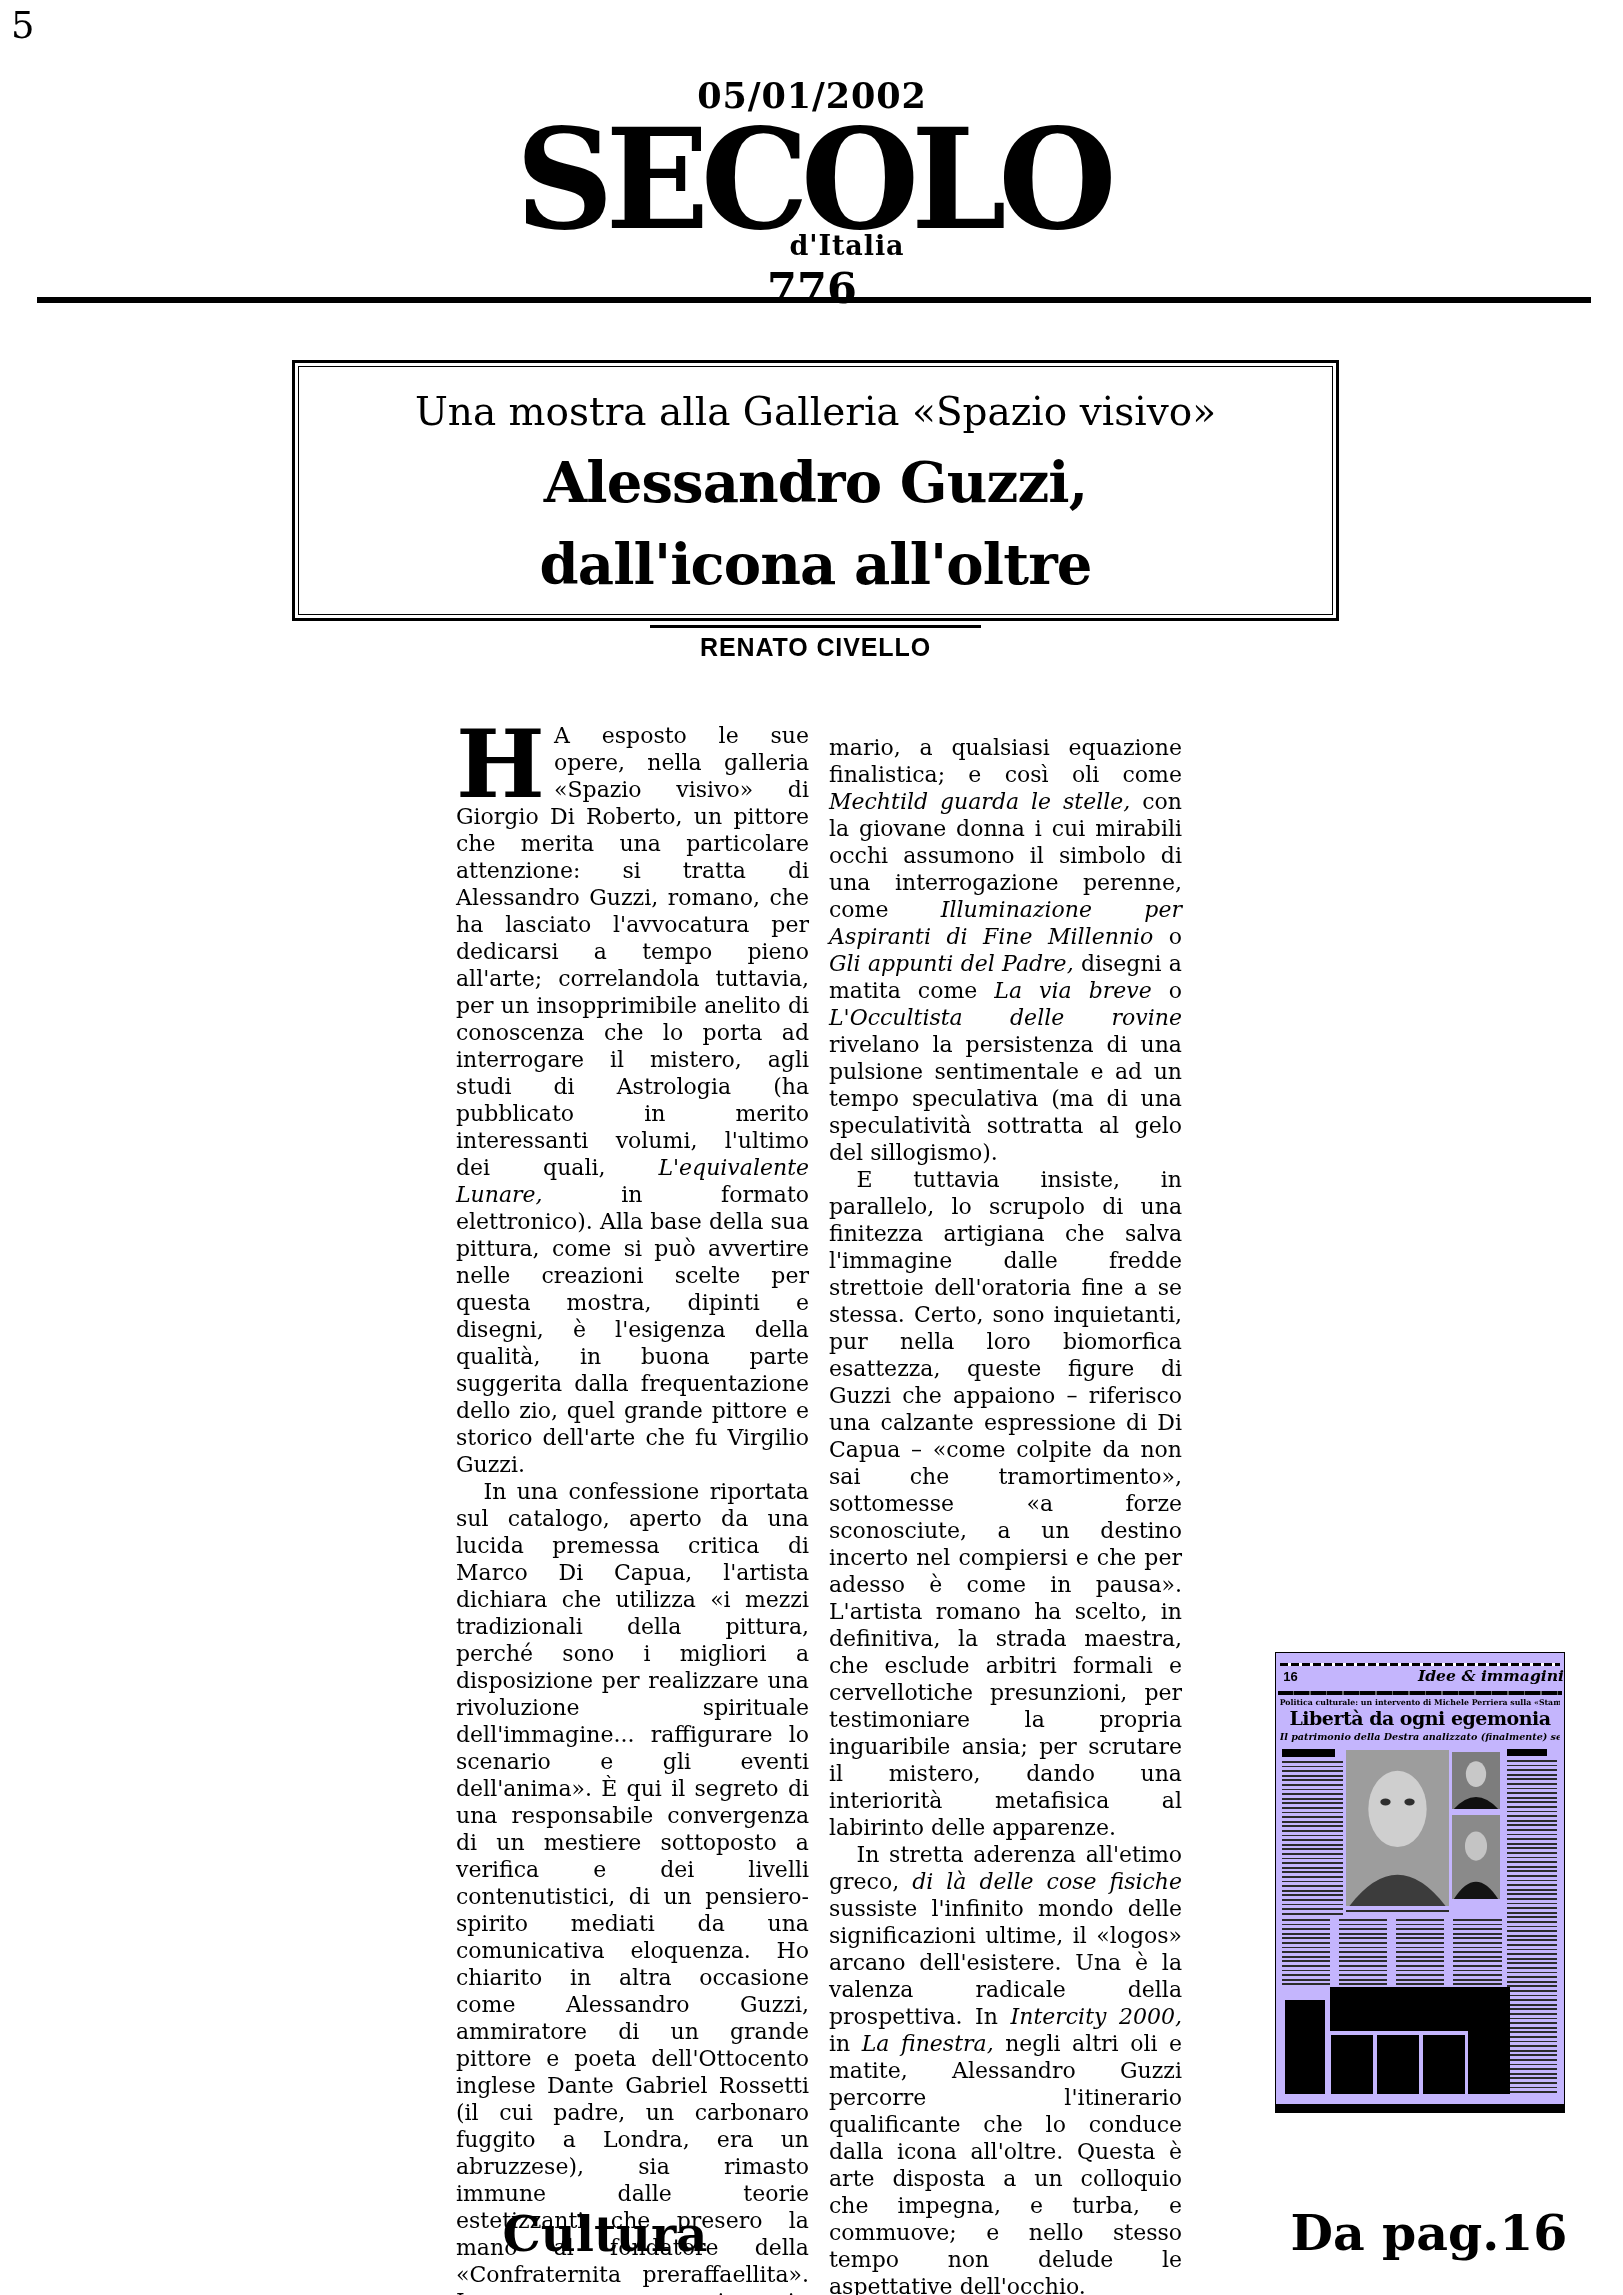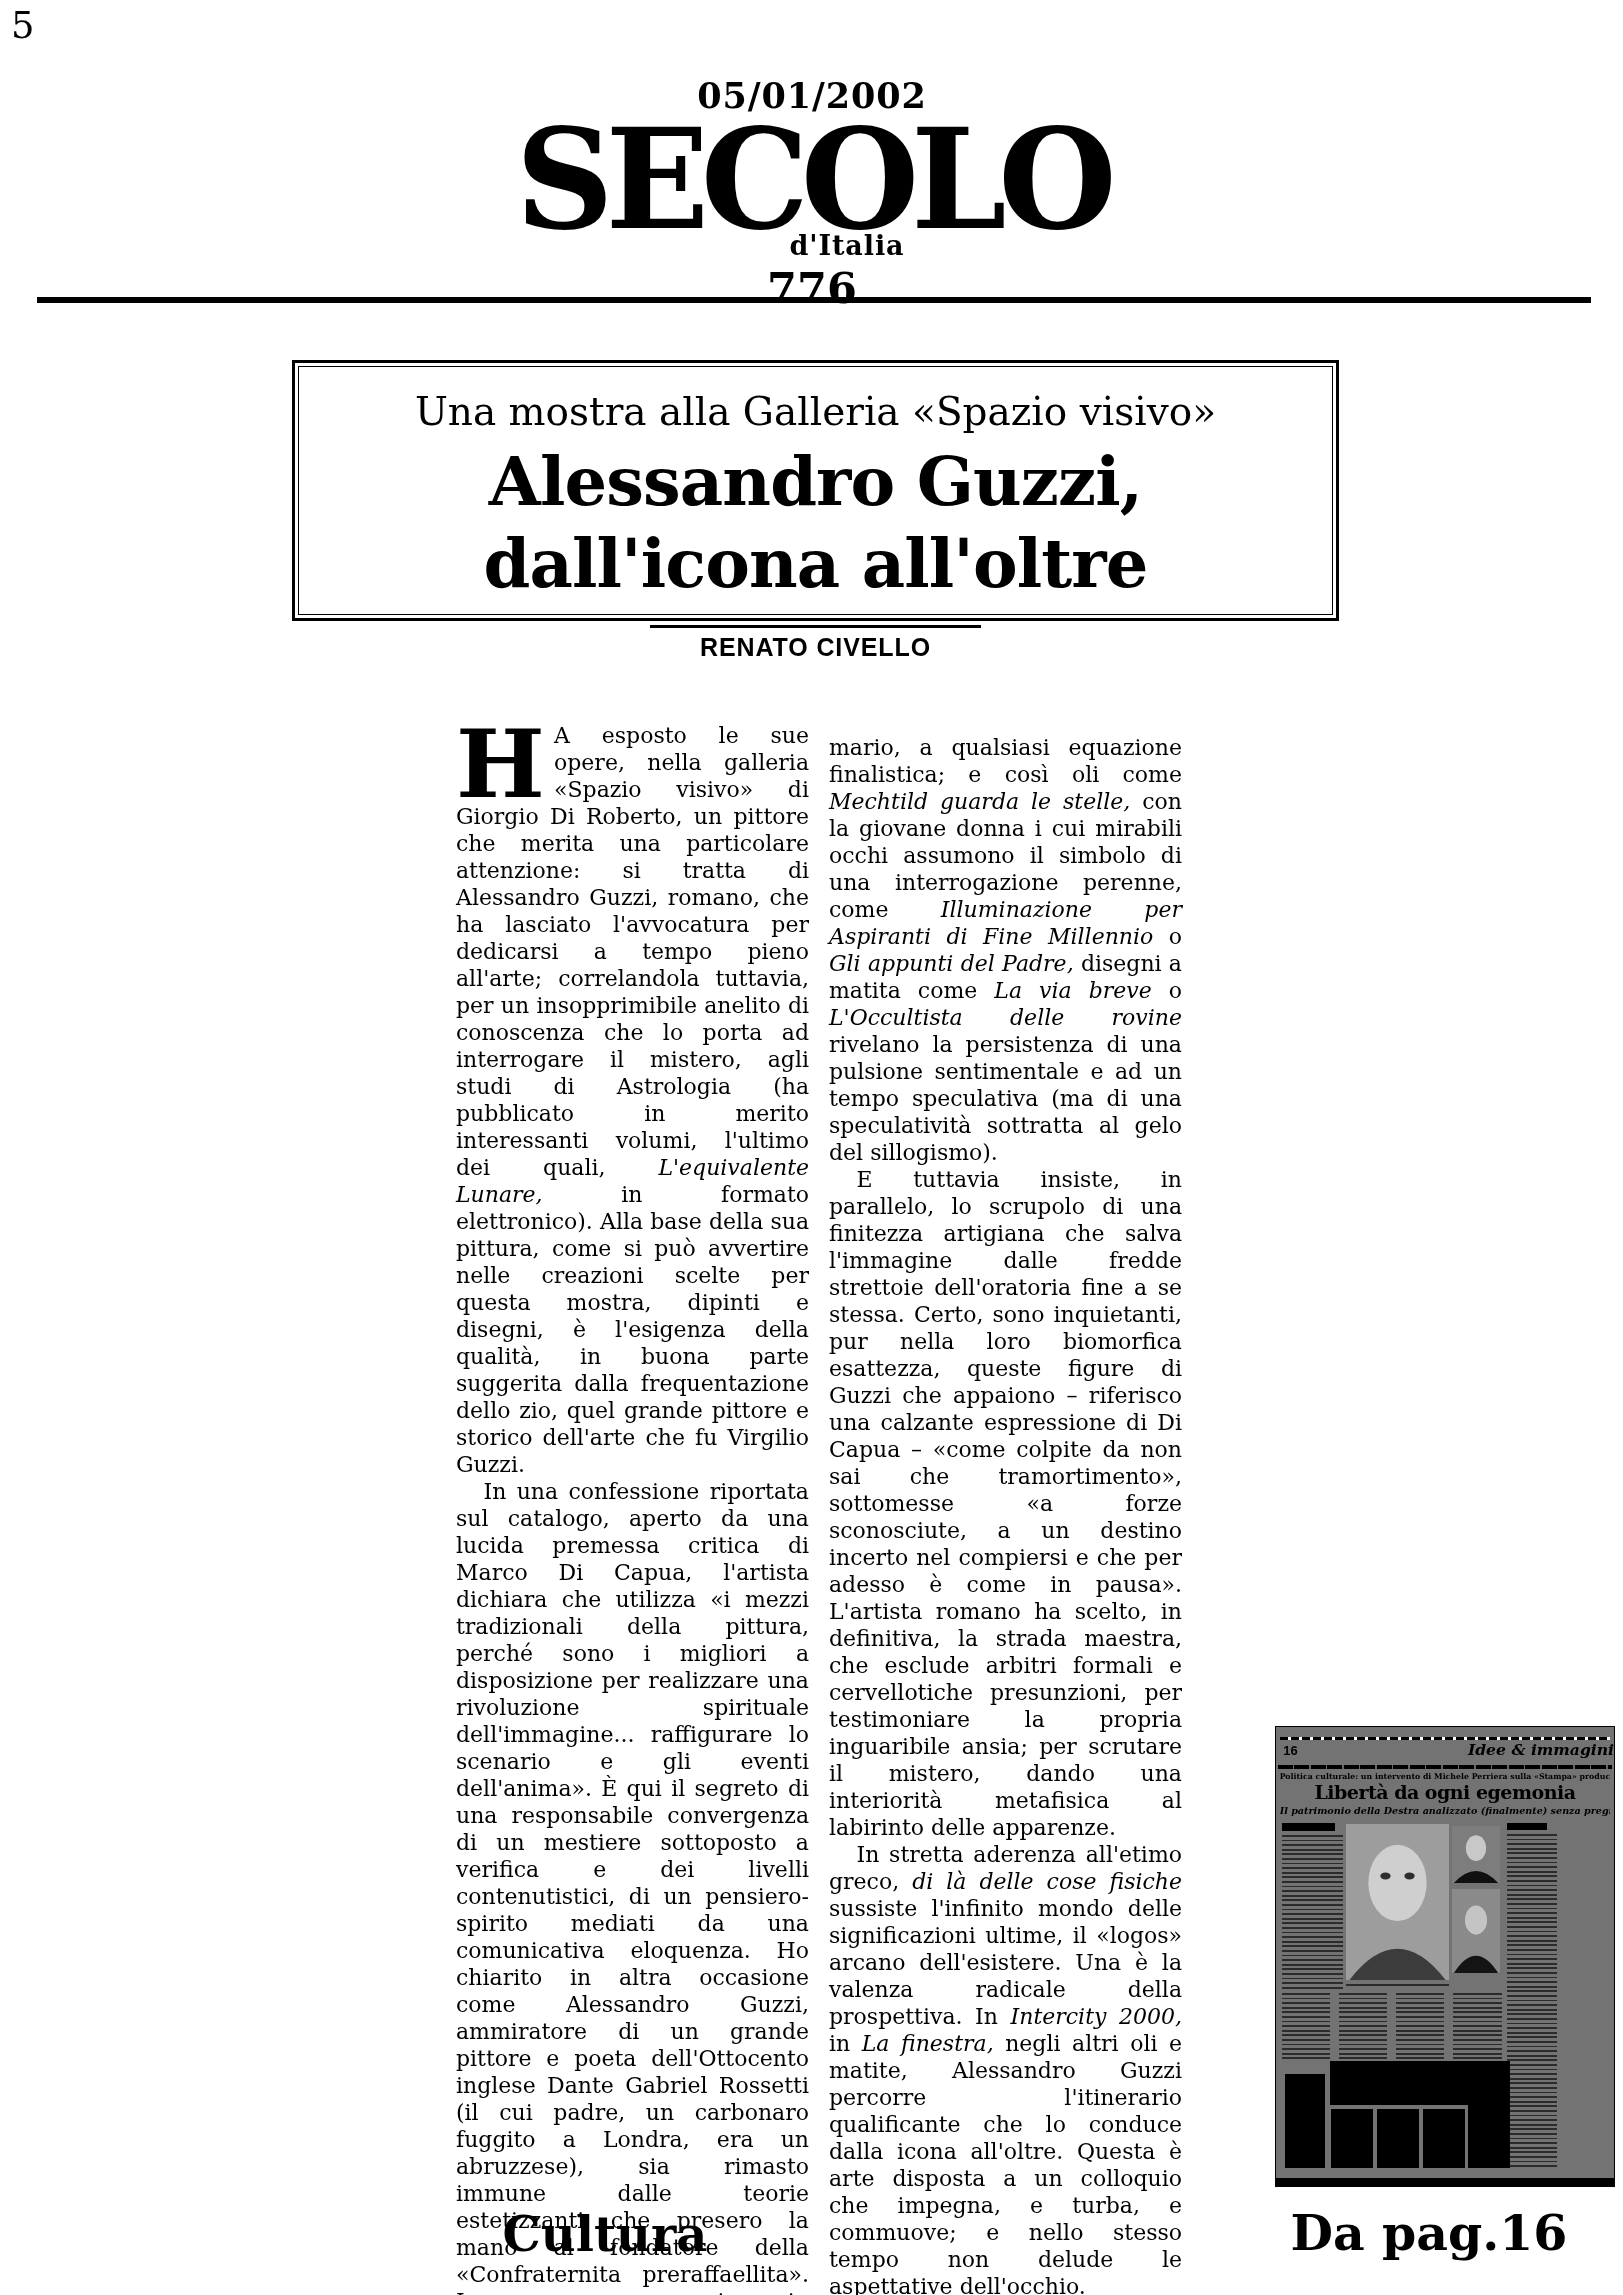--- a/index.html
+++ b/index.html
@@ -16,40 +16,40 @@
   .m-sub   { font-size:27px; font-weight:bold; margin-top:-5.5px; transform:translateX(35px); letter-spacing:0.9px; }
   .m-issue { font-size:43px; font-weight:bold; margin-top:1.8px; }
   .top-rule { position:absolute; left:37px; top:297px; width:1554px; height:6.4px; background:#000; }
 
   .headline-box {
     position:absolute; left:292px; top:360px; width:1047px; height:261px;
     border:3.7px solid #000; box-sizing:border-box; text-align:center; background:#fff;
   }
   .headline-box::after { content:""; position:absolute; inset:2.8px; border:1.8px solid #000; pointer-events:none; }
   .hb-kicker { margin-top:26px; font-size:39px; }
-  .hb-title  { font-size:67px; font-weight:bold; line-height:82px; margin:7.3px 0 0; letter-spacing:-0.9px; }
+  .hb-title  { font-size:56px; font-weight:bold; line-height:82px; margin:7.3px 0 0; letter-spacing:-0.9px; }
   .hb-title + .hb-title { margin-top:0; }
   .hb-rule   { width:331px; height:2.8px; background:#000; margin:20px auto 4.6px; }
   .hb-byline { font-family:"Liberation Sans", sans-serif; font-weight:bold; font-size:25px; letter-spacing:0.9px; }
 
   .article-col { position:absolute; top:722px; width:353px; font-size:22px; line-height:27px; text-align:justify; }
   .col1 { left:456px; }
   .col2 { left:829px;margin-top:12px; }
   .article-col p { margin:0; }
   .article-col p.indent { text-indent:27.5px; }
   .dropcap { float:left; font-size:94px; line-height:73px; font-weight:bold; padding:5.5px 9.2px 0 0; }
   em { font-style:italic; }
 
   .footer-section { position:absolute; left:412px; top:2206px; width:386px; text-align:center; font-size:48px; font-weight:bold; }
   .footer-ref     { position:absolute; left:1282px; top:2204px; width:294px; text-align:center; font-size:49px; font-weight:bold; }
 
   
   .preview {
-    position:absolute; left:1275px; top:1726px; width:340px; height:461px;
-    border:1.8px solid #000; border-bottom:9.2px solid #000; box-sizing:border-box; background:#737373;
+    position:absolute; left:1275px; top:1652px; width:290px; height:461px;
+    border:1.8px solid #000; border-bottom:9.2px solid #000; box-sizing:border-box; background:#c4b5fd;
   }
   .pv-dash-top { position:absolute; left:3.7px; right:3.7px; top:10px; height:2.8px;
     background:repeating-linear-gradient(90deg,#000 0 8.3px,#fff 8.3px 11px); }
   .pv-folio { position:absolute; left:7.3px; top:15.6px; font-size:13px; font-weight:bold; font-family:"Liberation Sans",sans-serif; }
   .pv-section { position:absolute; left:0; right:0; top:13px; text-align:right; font-size:15.6px; font-style:italic; font-weight:bold; }
   .pv-rule-heavy { position:absolute; left:1.8px; right:1.8px; top:38px; height:3.7px;
     background:repeating-linear-gradient(90deg,#000 0 14.7px,#666 14.7px 16.5px); }
   .pv-kicker { position:absolute; left:3.7px; right:3.7px; top:45px; font-size:7.8px; font-weight:bold; text-align:center; white-space:nowrap; overflow:hidden; }
   .pv-headline { position:absolute; left:3.7px; right:3.7px; top:54px; text-align:center; font-size:19px; font-weight:bold; letter-spacing:-0.5px; }
   .pv-subhead { position:absolute; left:3.7px; right:3.7px; top:78px; text-align:center; font-size:9.6px; font-weight:bold; font-style:italic; white-space:nowrap; overflow:hidden; }

